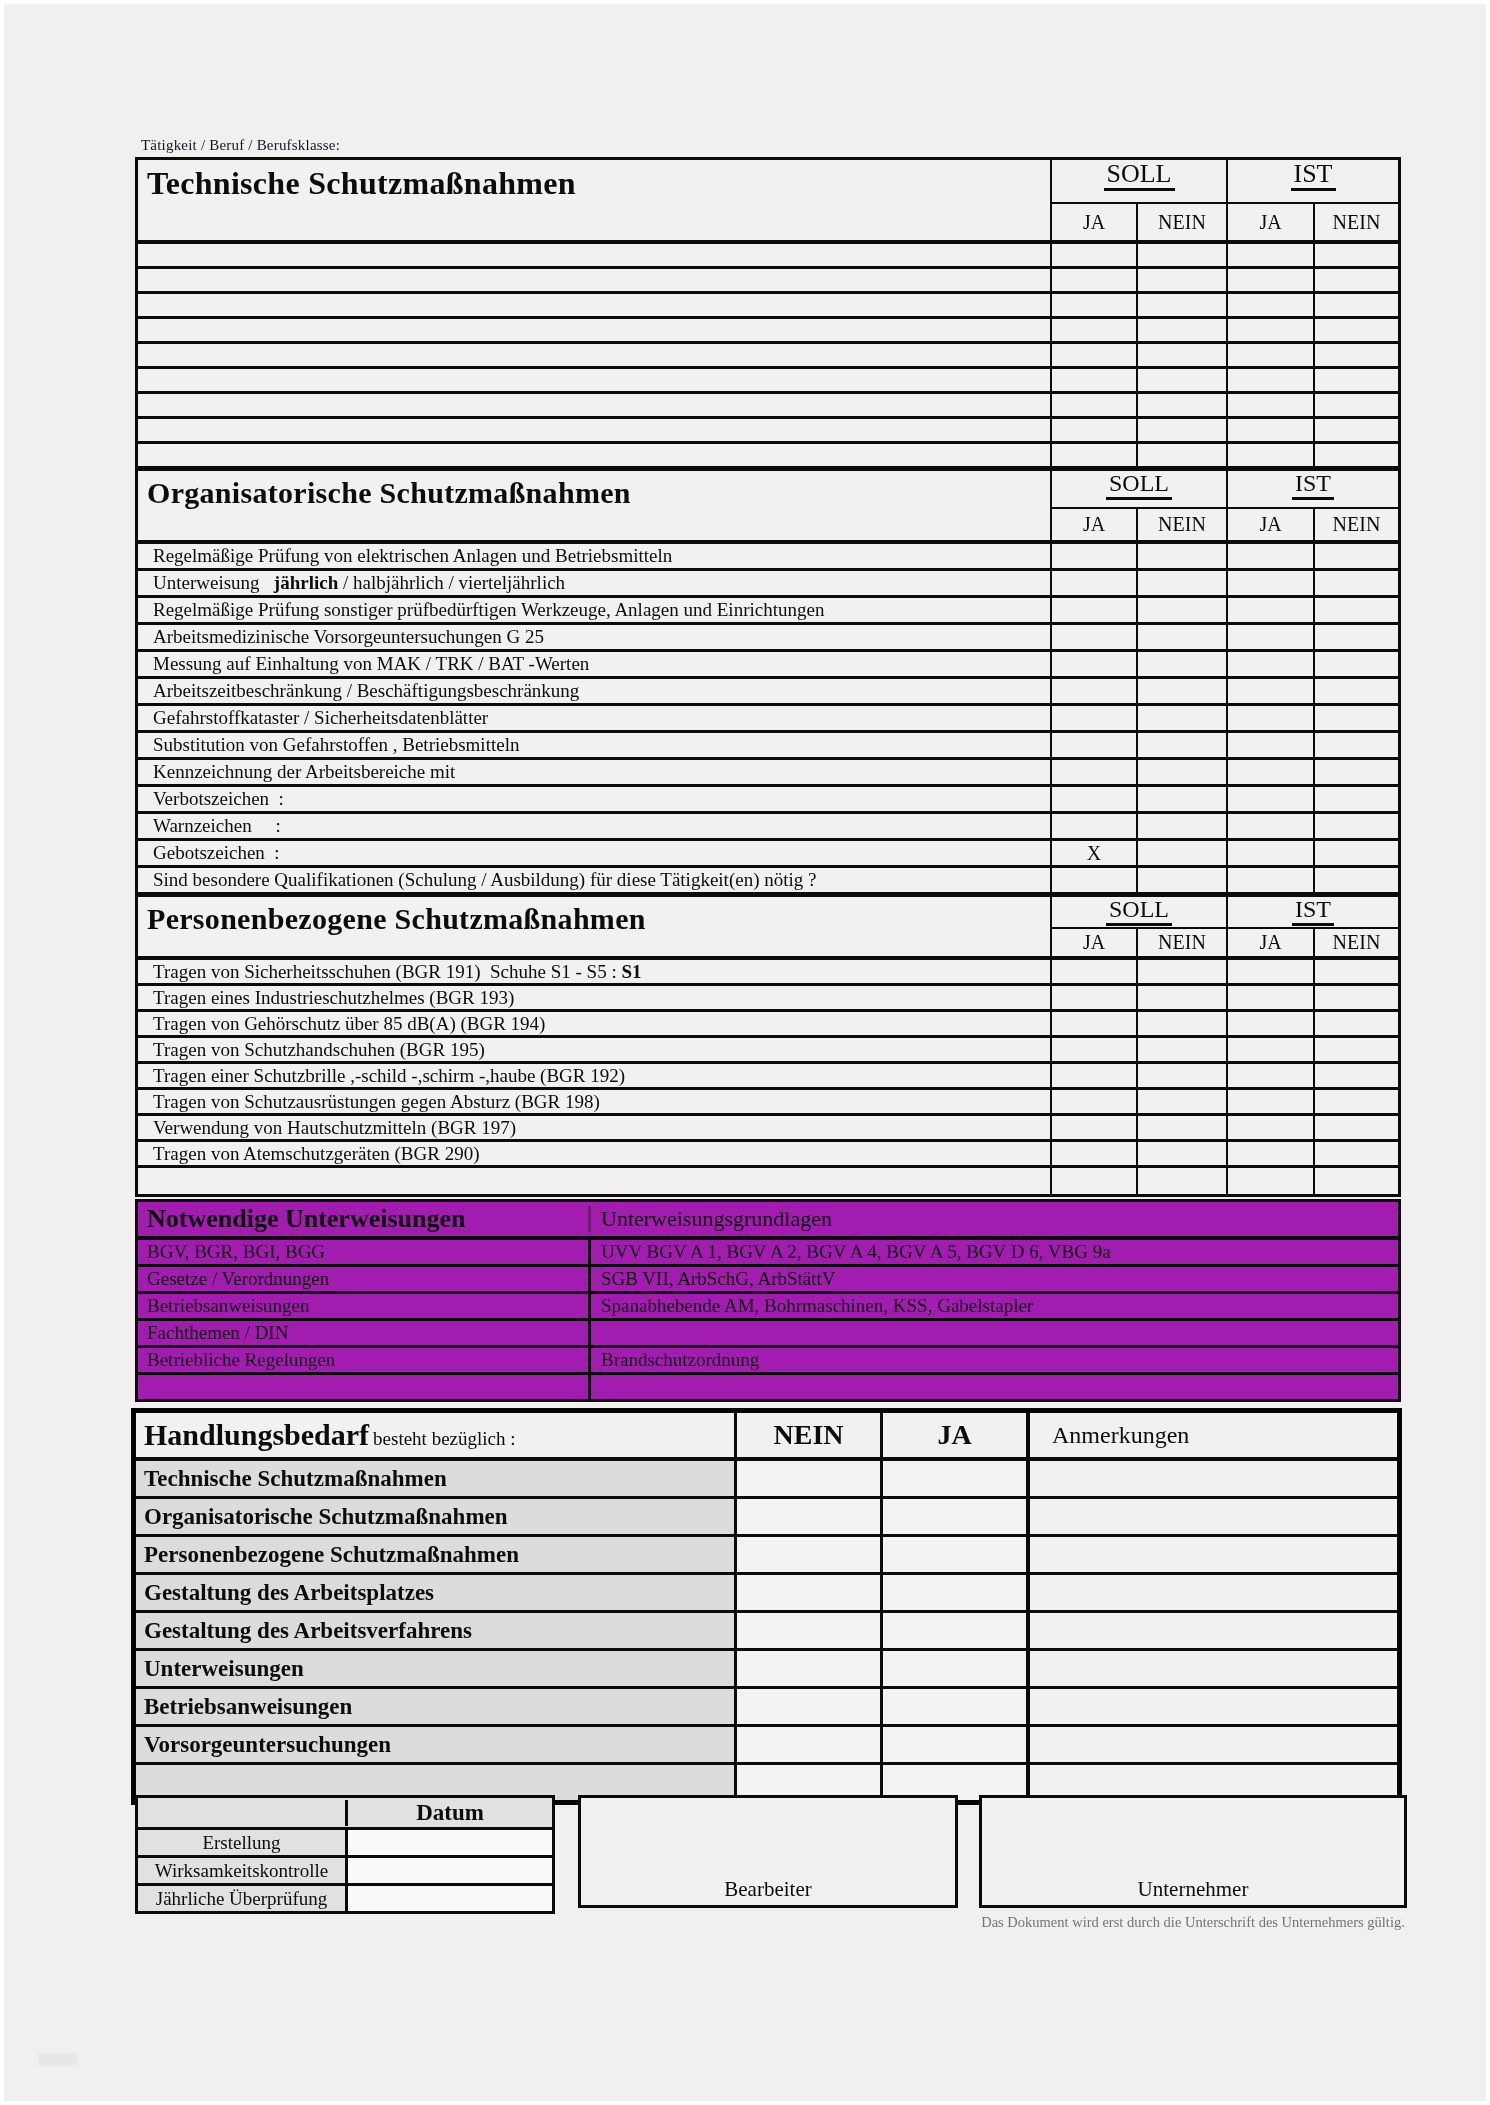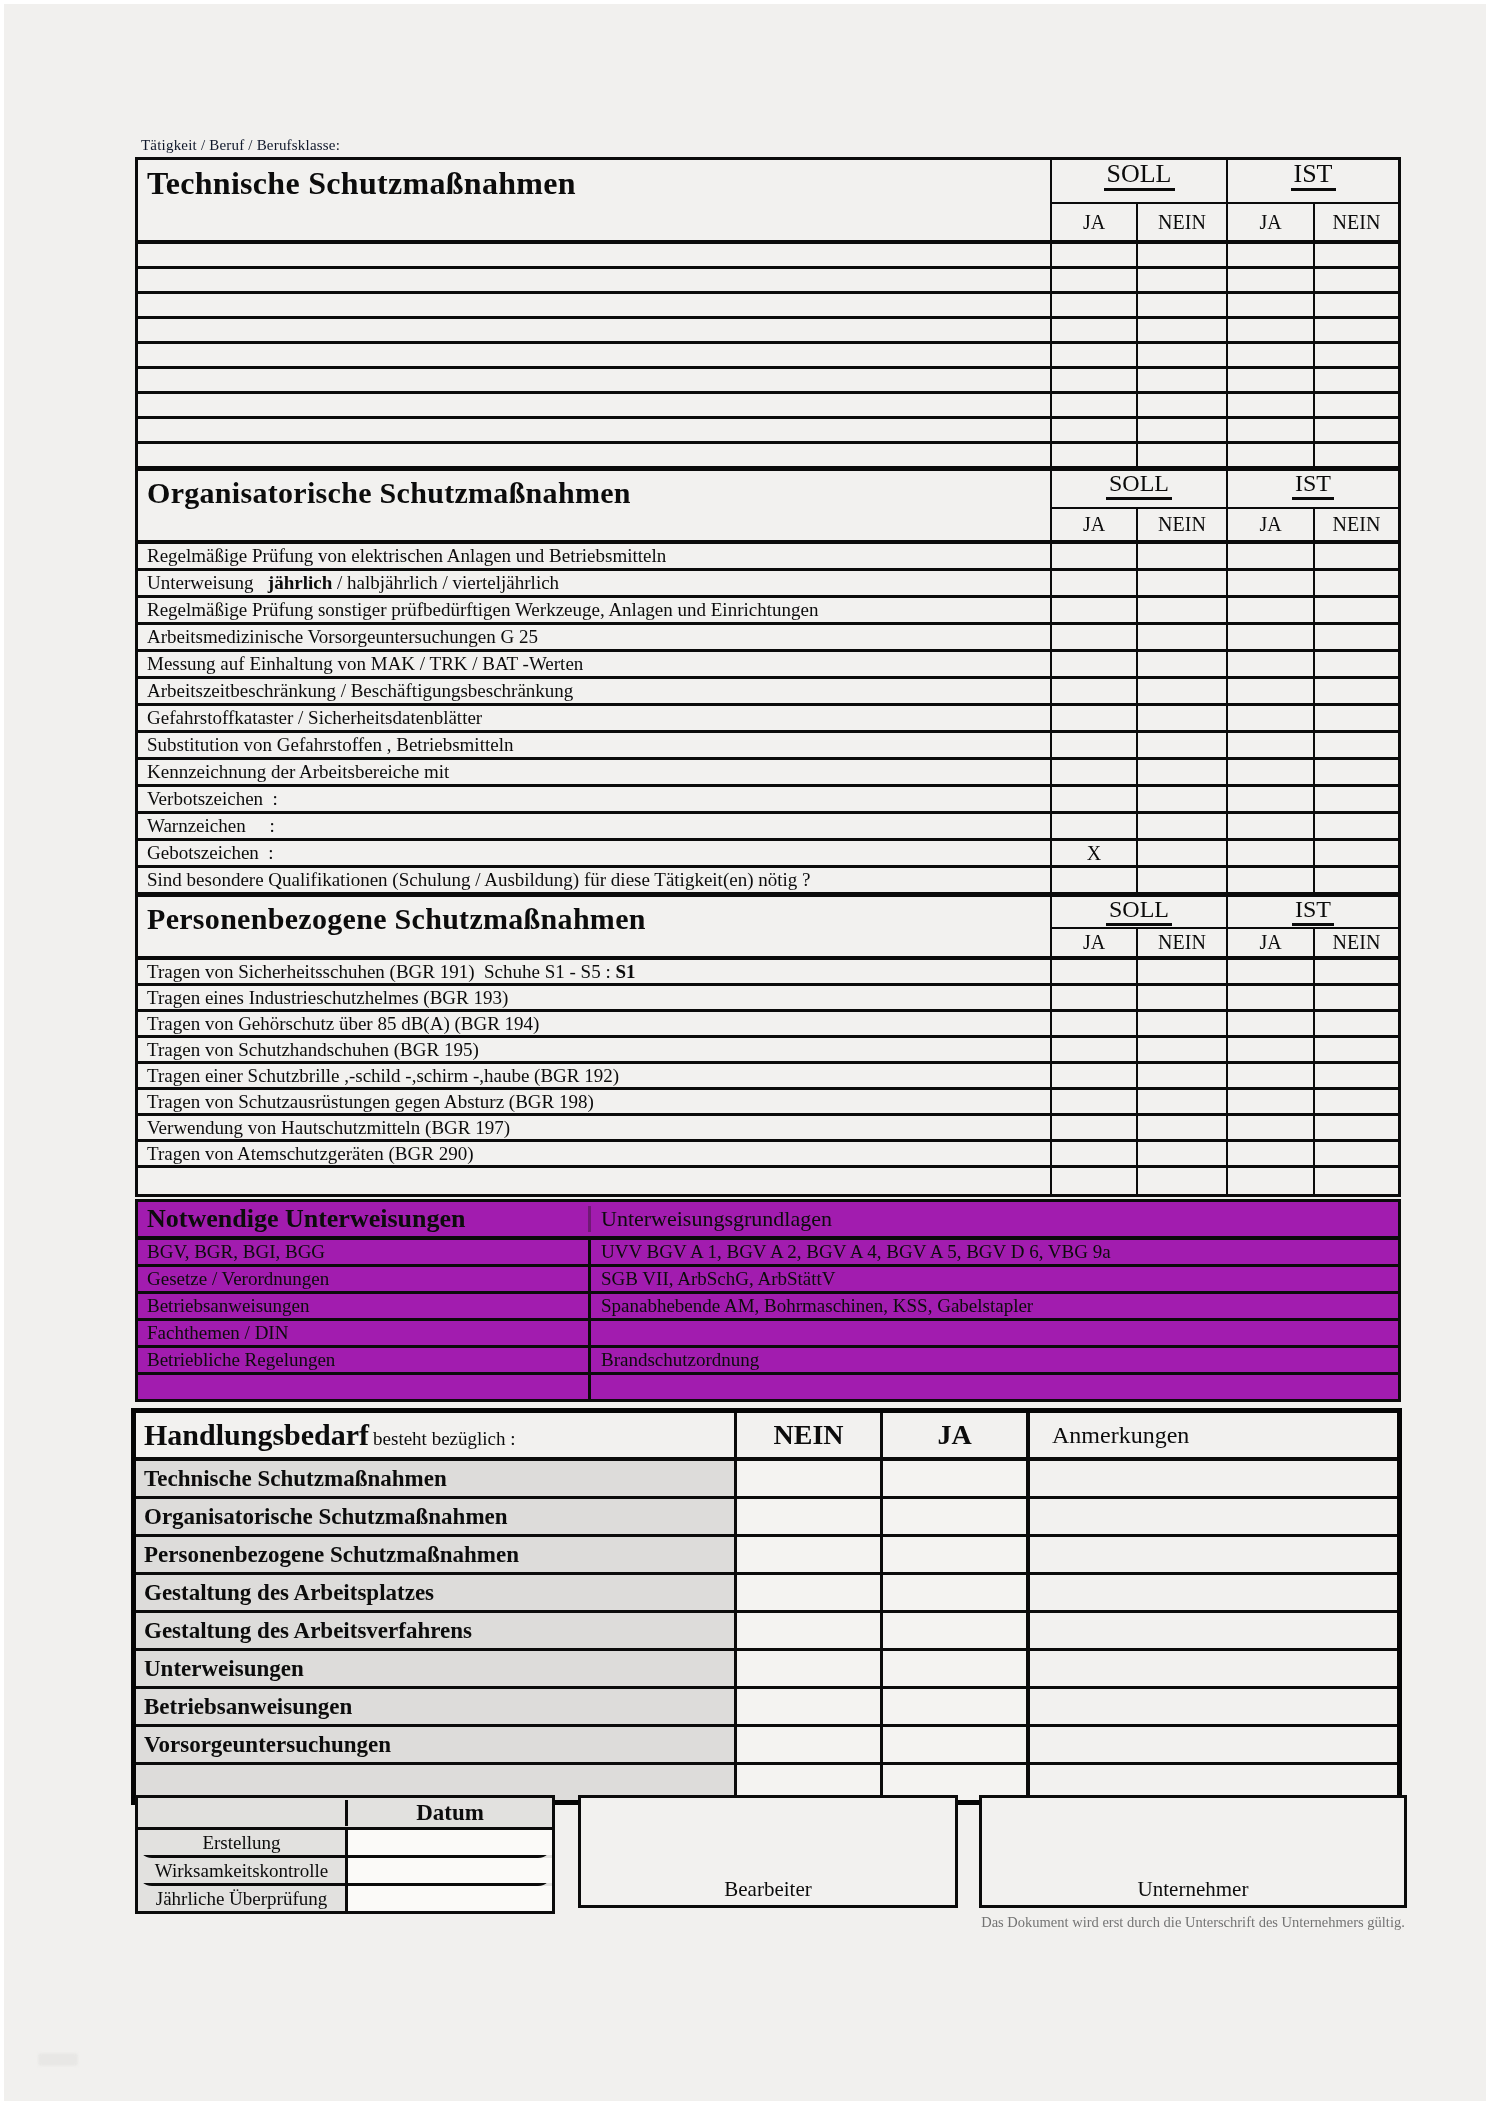--- a/index.html
+++ b/index.html
@@ -8,21 +8,21 @@
         box-shadow:inset 0 0 0 4px #ffffff;}
   .abs{position:absolute;box-sizing:border-box;}
 
   
   .toplabel{left:141px;top:137px;font-size:15px;color:#0f172a;letter-spacing:.2px;}
 
   
   .mtable{left:135px;top:157px;width:1266px;border:3px solid #0b0b0b;background:#f2f1ef;}
   .r{display:flex;box-sizing:border-box;border-bottom:3px solid #0b0b0b;align-items:center;}
   .r:last-child{border-bottom:none;}
-  .lab{flex:1;box-sizing:border-box;padding-left:9px;font-size:19px;white-space:nowrap;overflow:hidden;}
+  .lab{flex:1;box-sizing:border-box;padding-left:15px;font-size:19px;white-space:nowrap;overflow:hidden;}
   .c{box-sizing:border-box;height:100%;border-left:2px solid #0b0b0b;display:flex;align-items:center;justify-content:center;font-size:20px;}
   .c1{width:86px;}.c2{width:90px;}.c3{width:87px;}.c4{width:85px;}
   .h25{height:25px;}.h26{height:26px;}.h27{height:27px;}
 
   .sechead{display:flex;box-sizing:border-box;border-bottom:4px solid #0b0b0b;align-items:stretch;}
   .sechead .tcell{flex:1;box-sizing:border-box;padding:5px 0 0 9px;}
   .sectitle{font-weight:bold;letter-spacing:.3px;}
   .t32{font-size:32px;}.t30{font-size:30px;}
   .rightblk{width:348px;box-sizing:border-box;border-left:2px solid #0b0b0b;display:flex;flex-direction:column;}
   .hrow1{display:flex;box-sizing:border-box;border-bottom:2px solid #0b0b0b;}
@@ -63,21 +63,21 @@
   .hrow:last-child{border-bottom:none;}
   .hrowlabel{width:598px;box-sizing:border-box;background:#dddcda;display:flex;align-items:center;padding-left:8px;font-size:23px;font-weight:bold;white-space:nowrap;}
   .hbox{width:146px;box-sizing:border-box;border-left:3px solid #0b0b0b;background:#f4f3f1;}
   .hanm{flex:1;box-sizing:border-box;border-left:4px solid #0b0b0b;background:#f2f1ef;}
 
   
   .dtable{left:135px;top:1795px;width:420px;border:3px solid #0b0b0b;background:#e2e1df;}
   .dhead{display:flex;border-bottom:3px solid #0b0b0b;height:29px;align-items:center;background:#e2e1df;}
   .dheadleft{width:207px;height:100%;box-sizing:border-box;}
   .dheadright{flex:1;box-sizing:border-box;border-left:3px solid #0b0b0b;text-align:center;font-size:23px;font-weight:bold;}
-  .drow{display:flex;border-bottom:3px solid #0b0b0b;height:25px;align-items:stretch;border-radius:14px;}
+  .drow{display:flex;border-bottom:3px solid #0b0b0b;height:25px;align-items:stretch;}
   .drow:last-child{border-bottom:none;}
   .dlabel{width:207px;box-sizing:border-box;background:#e2e1df;display:flex;align-items:center;justify-content:center;font-size:19px;white-space:nowrap;}
   .dvalue{flex:1;box-sizing:border-box;border-left:3px solid #0b0b0b;background:#fbfaf8;}
 
   
   .sigbox{border:3px solid #0b0b0b;height:113px;background:#f2f1ef;display:flex;align-items:flex-end;justify-content:center;padding-bottom:3px;font-size:21px;}
   .b1{left:578px;top:1795px;width:380px;}
   .b2{left:979px;top:1795px;width:428px;}
   .caption{left:939px;top:1914px;width:508px;text-align:center;font-size:14.5px;color:#737373;}
 

